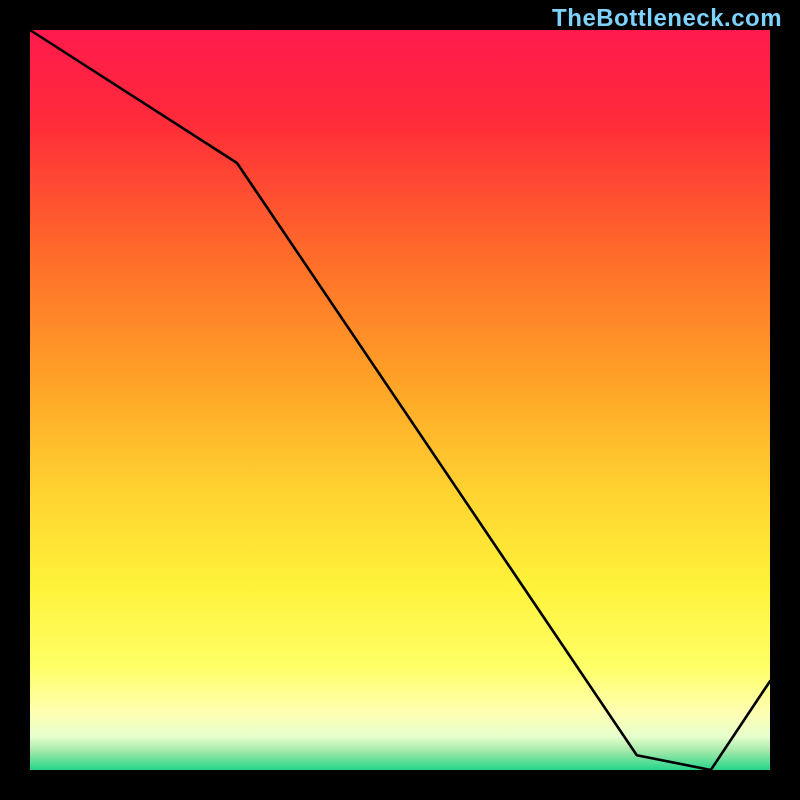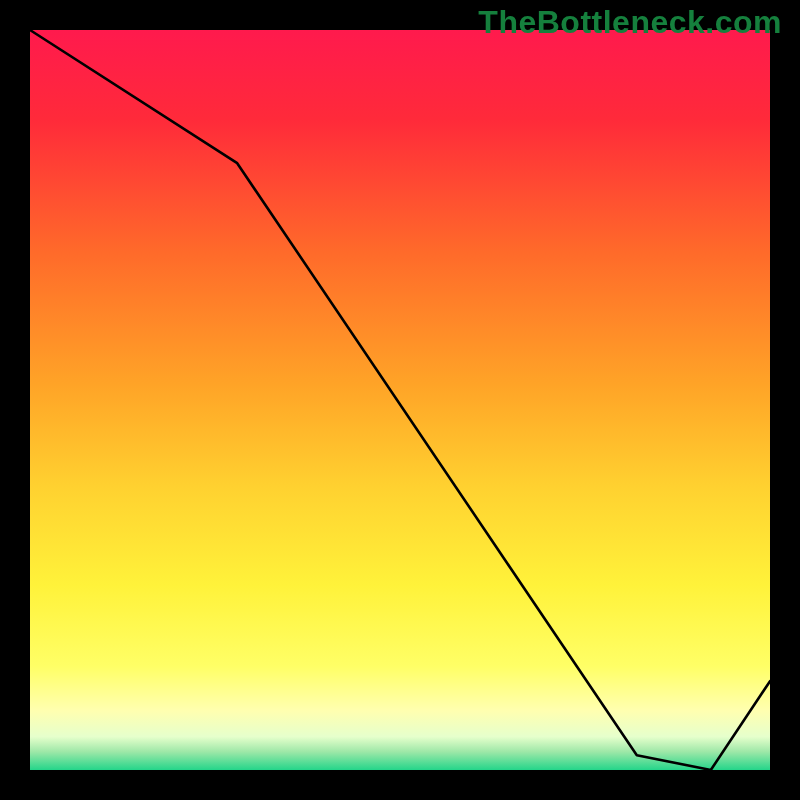--- a/index.html
+++ b/index.html
@@ -14,22 +14,22 @@
   .frame {
     position: relative;
     width: 800px;
     height: 800px;
     background: #000;
   }
   .watermark {
     position: absolute;
     top: 4px;
     right: 18px;
-    color: #15803d;
-    font-size: 32px;
+    color: #7dd3fc;
+    font-size: 24px;
     font-weight: bold;
     letter-spacing: 0.5px;
   }
   .embedded-label {
     position: absolute;
     left: 50%;
     transform: translateX(-50%);
     bottom: 34px;   
     color: #c0392b;
     font-size: 10px;

